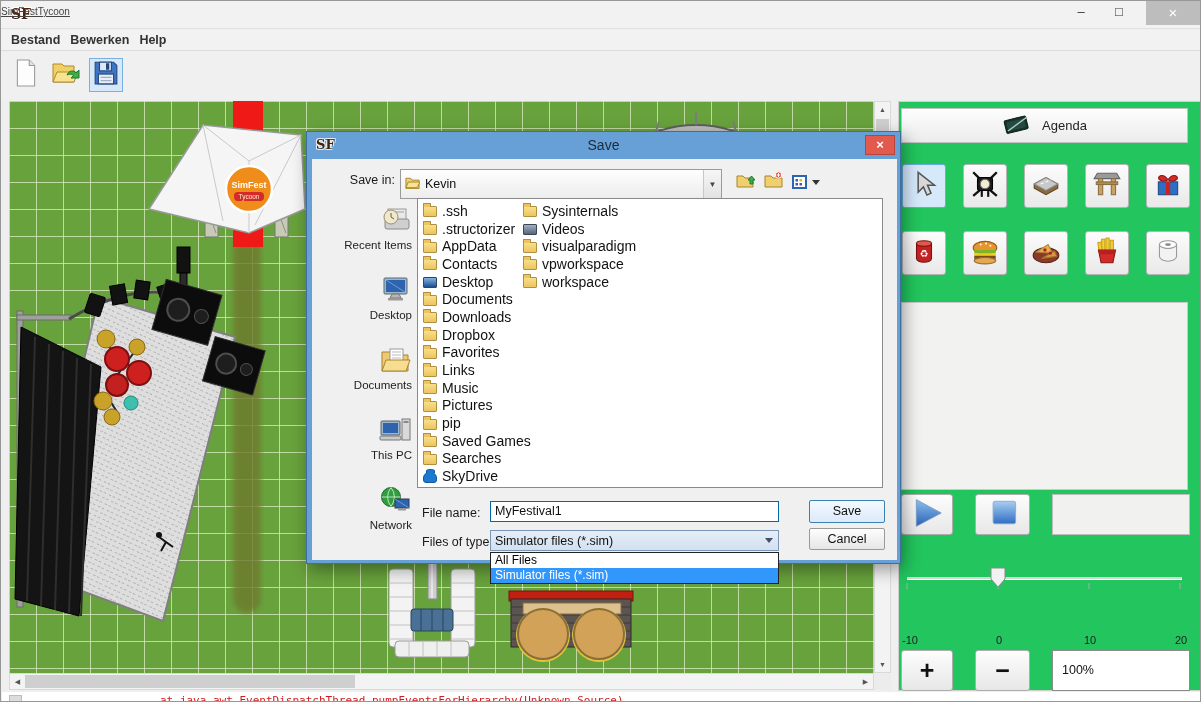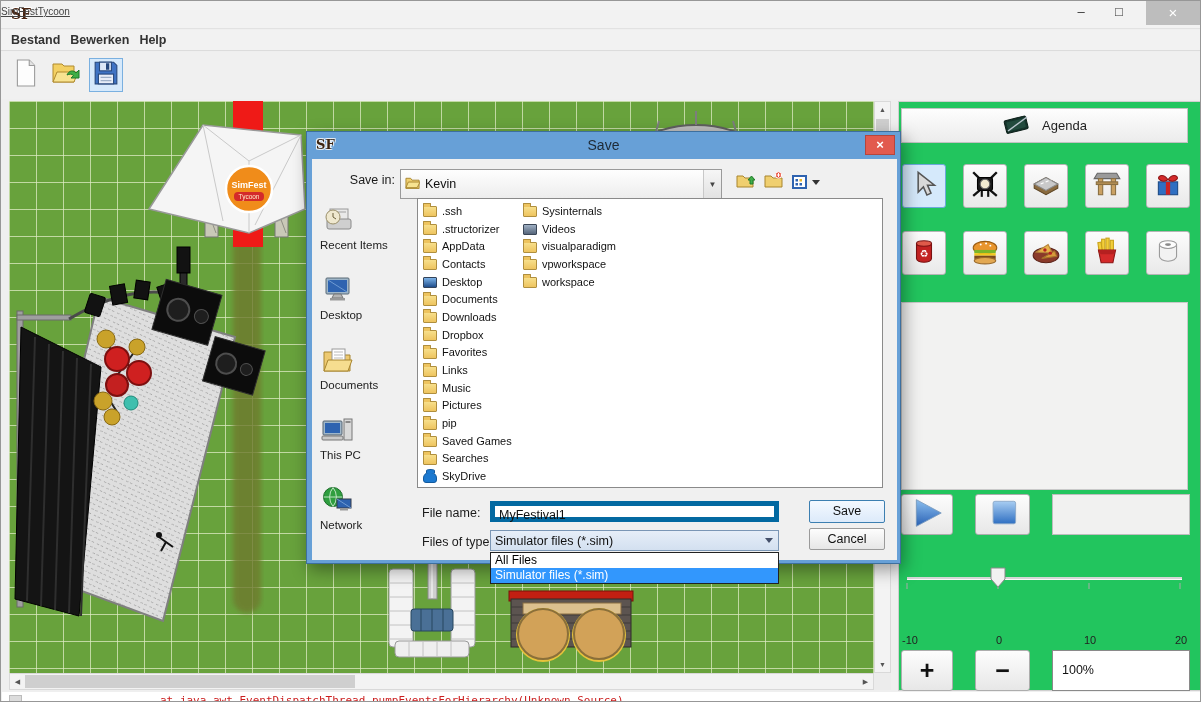--- a/index.html
+++ b/index.html
@@ -79,36 +79,36 @@
   .dlg-body{position:absolute;left:5px;top:27px;width:585px;height:401px;background:#f0f0f0;}
   .dlg-label{position:absolute;font-size:12.5px;color:#1a1a1a;}
   .combo{background:linear-gradient(#fefefe,#ededed);border:1px solid #9a9a9a;display:flex;align-items:center;
     padding-left:4px;gap:5px;font-size:12.5px;color:#111;}
   .combo .arrow{margin-left:auto;width:18px;align-self:stretch;border-left:1px solid #c8c8c8;display:flex;
     align-items:center;justify-content:center;font-size:8px;color:#444;background:linear-gradient(#f6f6f6,#e2e2e2);}
   .combo-savein{position:absolute;left:88px;top:10px;width:322px;height:30px;}
   .dlg-tools{position:absolute;left:424px;top:12px;display:flex;align-items:center;gap:9px;}
   .caret{width:0;height:0;border-left:4px solid transparent;border-right:4px solid transparent;border-top:5px solid #333;margin-left:-4px;}
   .places{position:absolute;left:8px;top:42px;width:92px;display:flex;flex-direction:column;}
-  .place{height:70px;display:flex;flex-direction:column;align-items:flex-start;gap:2px;padding-top:4px;}
+  .place{height:70px;display:flex;flex-direction:column;align-items:flex-end;gap:2px;padding-top:4px;}
   .place span{font-size:11.5px;color:#222;}
   .filelist{position:absolute;left:105px;top:39px;width:466px;height:290px;background:#fff;border:1px solid #8a8a8a;
     padding:3px 2px;display:grid;grid-auto-flow:column;grid-template-rows:repeat(16,17.7px);grid-auto-columns:100px;}
-  .fitem{display:flex;align-items:center;gap:5px;padding-left:3px;white-space:nowrap;font-size:11px;color:#111;}
+  .fitem{display:flex;align-items:center;gap:5px;padding-left:3px;white-space:nowrap;font-size:14px;color:#111;}
   .fi{width:14px;height:11px;background:linear-gradient(#f7df8b,#eec45f);border:1px solid #b08f3e;border-radius:1px;
     position:relative;margin-top:2px;flex:none;}
   .fi::before{content:"";position:absolute;top:-4px;left:-1px;width:6px;height:3px;background:#eec45f;
     border:1px solid #b08f3e;border-bottom:none;border-radius:1px 1px 0 0;}
   .fi[data-kind="desktop"]{background:linear-gradient(#7db3e8,#1f4e8c);border-color:#33435a;}
   .fi[data-kind="desktop"]::before{display:none;}
   .fi[data-kind="videos"]{background:linear-gradient(#9fb0c4,#55657a);border-color:#3a4656;}
   .fi[data-kind="videos"]::before{display:none;}
   .fi[data-kind="skydrive"]{background:#1c79d0;border-color:#135a9e;border-radius:6px 6px 3px 3px;}
   .fi[data-kind="skydrive"]::before{background:#1c79d0;border-color:#135a9e;border-radius:50% 50% 0 0;left:2px;width:7px;}
-  .input-filename{position:absolute;left:178px;top:342px;width:289px;height:21px;background:#fff;border:5px solid #0369a1;
+  .input-filename{position:absolute;left:178px;top:342px;width:289px;height:21px;background:#fff;border:1px solid #0369a1;
     font-size:12.5px;color:#111;line-height:19px;padding:0 4px;}
   .btn-save{position:absolute;left:497px;top:341px;width:76px;height:23px;background:linear-gradient(#f4f9ff,#dceafa);
     border:1px solid #3c7fb1;border-radius:2px;text-align:center;line-height:21px;font-size:12.5px;color:#111;}
   .btn-cancel{position:absolute;left:497px;top:369px;width:76px;height:22px;background:linear-gradient(#fdfdfd,#e6e6e6);
     border:1px solid #9a9a9a;border-radius:2px;text-align:center;line-height:20px;font-size:12.5px;color:#111;}
   .combo-filetype{position:absolute;left:178px;top:371px;width:289px;height:21px;background:linear-gradient(#e6eef8,#d3e0f0);
     border:1px solid #7a96b5;display:flex;align-items:center;padding-left:4px;font-size:12.5px;color:#111;}
   .combo-filetype .ft-arrow{margin-left:auto;margin-right:5px;width:0;height:0;border-left:4px solid transparent;
     border-right:4px solid transparent;border-top:5px solid #44506a;}
   .dropdown{position:absolute;left:178px;top:393px;width:289px;border:1px solid #222;background:#fff;z-index:6;}

